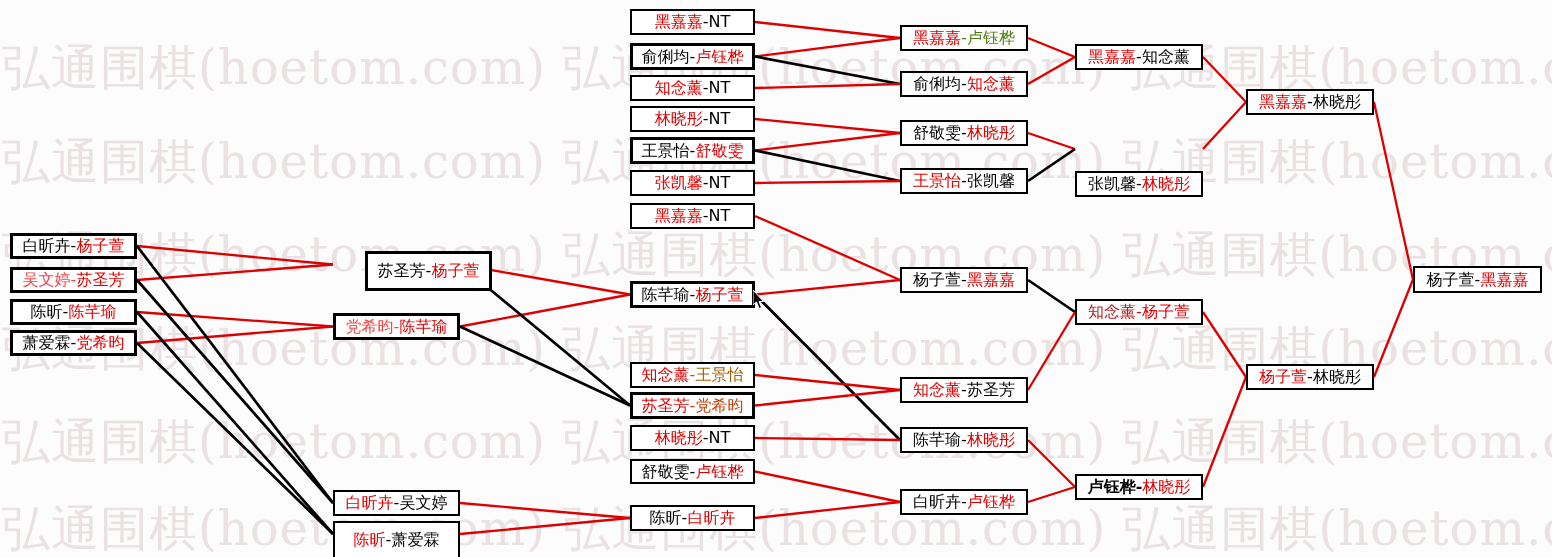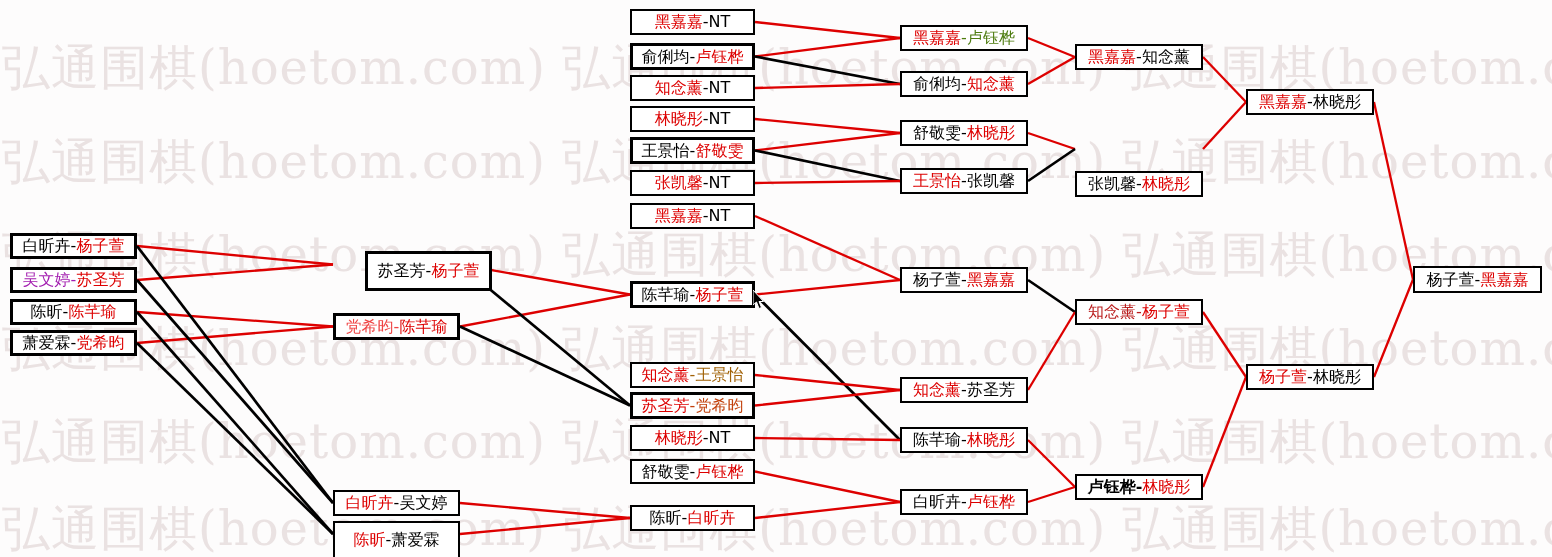--- a/index.html
+++ b/index.html
@@ -99,21 +99,21 @@
     <div class="wm-row" style="top: 130px; left: 2px; color: rgb(234, 226, 226); font-size: 48px;">弘通围棋(hoetom.com) 弘通围棋(hoetom.com) 弘通围棋(hoetom.com)</div>
     <div class="wm-row" style="top: 223px; left: 2px; color: rgb(234, 226, 226); font-size: 48px;">弘通围棋(hoetom.com) 弘通围棋(hoetom.com) 弘通围棋(hoetom.com)</div>
     <div class="wm-row" style="top: 317px; left: 2px; color: rgb(234, 226, 226); font-size: 48px;">弘通围棋(hoetom.com) 弘通围棋(hoetom.com) 弘通围棋(hoetom.com)</div>
     <div class="wm-row" style="top: 410px; left: 2px; color: rgb(234, 226, 226); font-size: 48px;">弘通围棋(hoetom.com) 弘通围棋(hoetom.com) 弘通围棋(hoetom.com)</div>
     <div class="wm-row" style="top: 497px; left: 2px; color: rgb(234, 226, 226); font-size: 48px;">弘通围棋(hoetom.com) 弘通围棋(hoetom.com) 弘通围棋(hoetom.com)</div>
     <div class="match bold" style="left: 10px; top: 233px; width: 127px; height: 26px; background: rgb(255, 255, 255); border-color: rgb(0, 0, 0);">
       <span style="color: rgb(0, 0, 0);">白昕卉-</span>
       <span style="color: rgb(221, 0, 0);">杨子萱</span>
     </div>
     <div class="match bold" style="left: 10px; top: 267px; width: 127px; height: 26px; background: rgb(255, 255, 255); border-color: rgb(0, 0, 0);">
-      <span style="color: #a21caf;">吴文婷-</span>
+      <span style="color: #ef4444;">吴文婷-</span>
       <span style="color: rgb(221, 0, 0);">苏圣芳</span>
     </div>
     <div class="match bold" style="left: 10px; top: 299px; width: 127px; height: 26px; background: rgb(255, 255, 255); border-color: rgb(0, 0, 0);">
       <span style="color: rgb(0, 0, 0);">陈昕-</span>
       <span style="color: rgb(221, 0, 0);">陈芊瑜</span>
     </div>
     <div class="match bold" style="left: 10px; top: 330px; width: 127px; height: 26px; background: rgb(255, 255, 255); border-color: rgb(0, 0, 0);">
       <span style="color: rgb(0, 0, 0);">萧爱霖-</span>
       <span style="color: rgb(221, 0, 0);">党希昀</span>
     </div>

